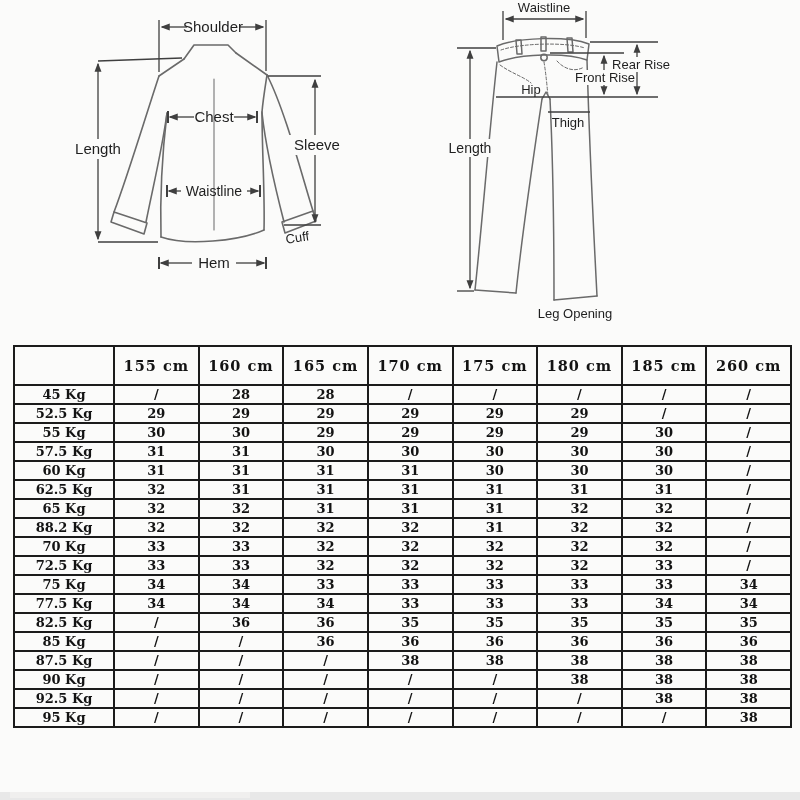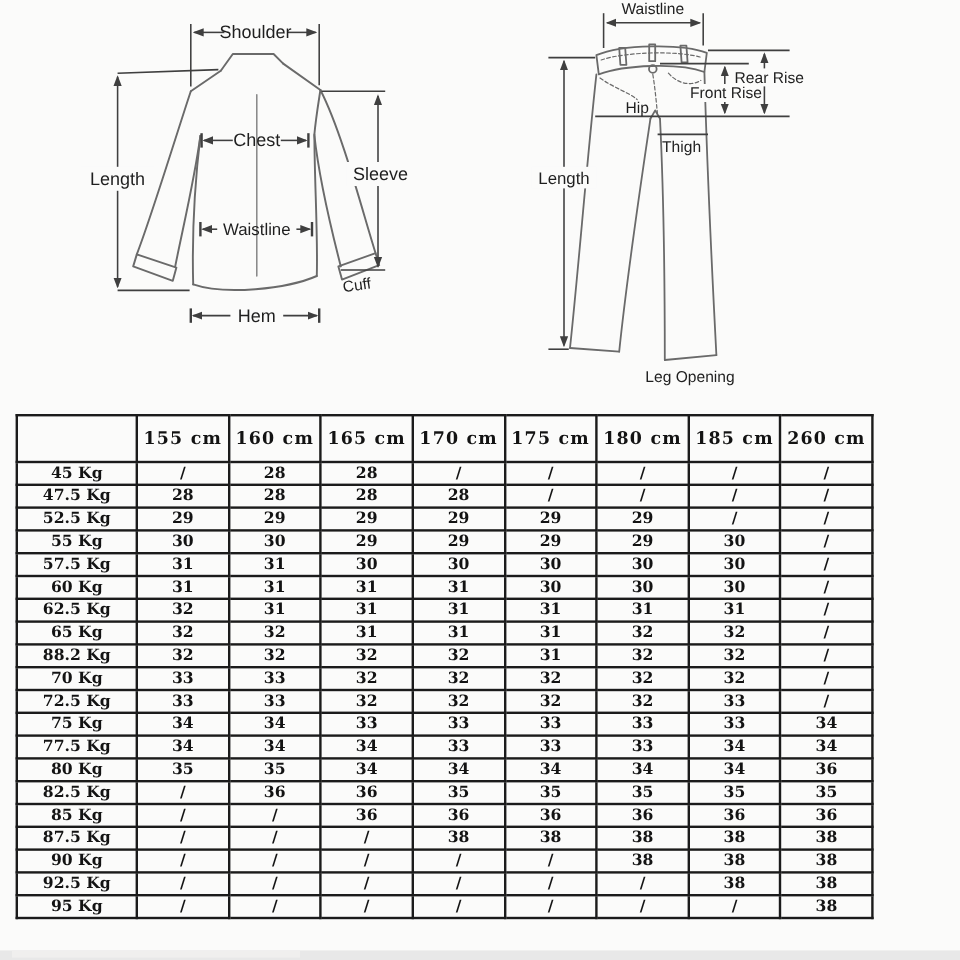--- a/index.html
+++ b/index.html
@@ -17,21 +17,21 @@
   .diagrams {
     position: absolute; left: 0; top: 0;
     width: 800px; height: 340px;
     display: flex;
   }
   .diagrams svg { display: block; }
 
   table.size-table {
     position: absolute;
     left: 13px; top: 345px;
-    width: 715px;
+    width: 779px;
     border-collapse: collapse;
     table-layout: fixed;
     border: 2px solid #1b1b1b;
     font-family: "DejaVu Serif", serif;
     color: #131313;
   }
   table.size-table th,
   table.size-table td {
     border: 2px solid #1b1b1b;
     text-align: center;
@@ -215,31 +215,20 @@
           <td>/</td>
           <td>28</td>
           <td>28</td>
           <td>/</td>
           <td>/</td>
           <td>/</td>
           <td>/</td>
           <td>/</td>
         </tr>
         <tr>
-          <td>47.5 Kg</td>
-          <td>28</td>
-          <td>28</td>
-          <td>28</td>
-          <td>28</td>
-          <td>/</td>
-          <td>/</td>
-          <td>/</td>
-          <td>/</td>
-        </tr>
-        <tr>
           <td>52.5 Kg</td>
           <td>29</td>
           <td>29</td>
           <td>29</td>
           <td>29</td>
           <td>29</td>
           <td>29</td>
           <td>/</td>
           <td>/</td>
         </tr>
@@ -345,31 +334,20 @@
         <tr>
           <td>77.5 Kg</td>
           <td>34</td>
           <td>34</td>
           <td>34</td>
           <td>33</td>
           <td>33</td>
           <td>33</td>
           <td>34</td>
           <td>34</td>
-        </tr>
-        <tr>
-          <td>80 Kg</td>
-          <td>35</td>
-          <td>35</td>
-          <td>34</td>
-          <td>34</td>
-          <td>34</td>
-          <td>34</td>
-          <td>34</td>
-          <td>36</td>
         </tr>
         <tr>
           <td>82.5 Kg</td>
           <td>/</td>
           <td>36</td>
           <td>36</td>
           <td>35</td>
           <td>35</td>
           <td>35</td>
           <td>35</td>

